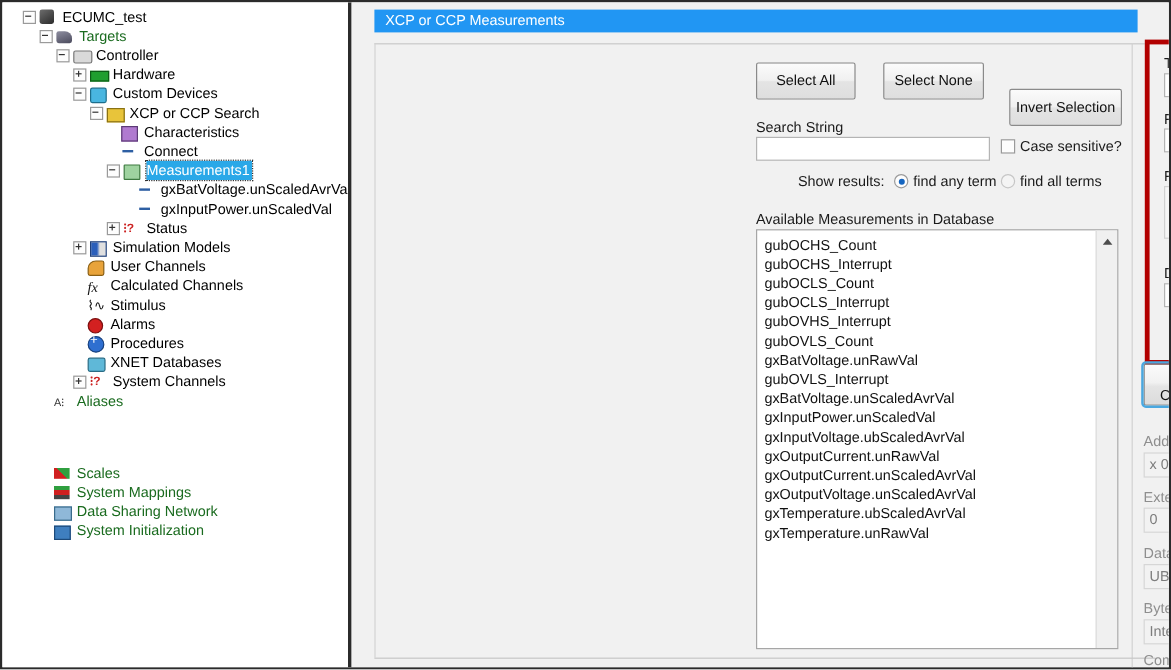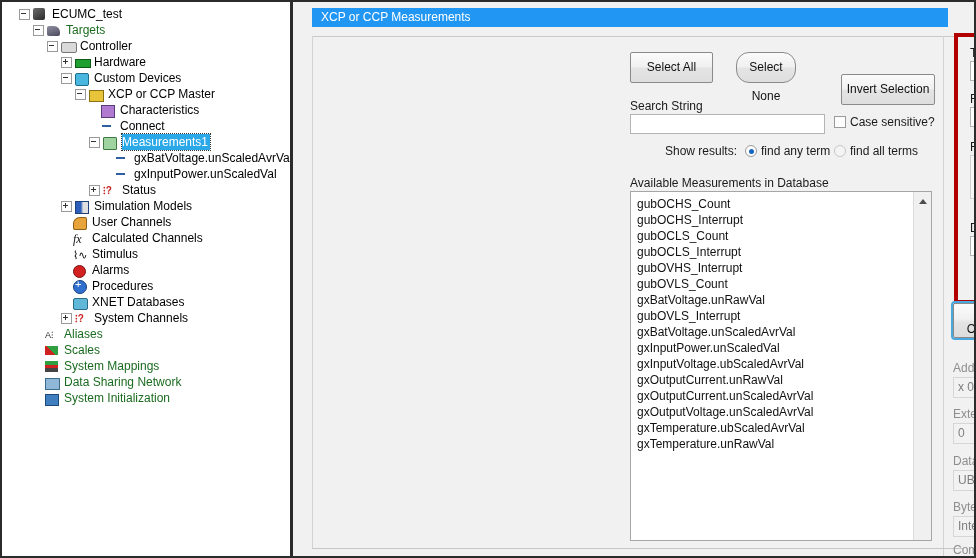--- a/index.html
+++ b/index.html
@@ -139,21 +139,21 @@
     border: 1px solid #8a8a8a;
     border-radius: 2px;
     font-size: 12px;
     color: #111;
     text-align: center;
     box-sizing: border-box;
     cursor: pointer;
     font-family: "Liberation Sans", sans-serif;
   }
   #btn-select-all  { position:absolute; left:337px; top:50px; width:83px; height:31px; }
-  #btn-select-none { position:absolute; left:443px; top:50px; width:60px; height:31px;border-radius:13px; }
+  #btn-select-none { position:absolute; left:443px; top:50px; width:84px; height:31px; }
   #btn-invert      { position:absolute; left:548px; top:50px; width:94px; height:31px;margin-top:22px; }
   .btn-line { line-height: 29px; }
 
   .lbl {
     position: absolute;
     font-size: 12px;
     color: #1a1a1a;
     white-space: nowrap;
   }
   #lbl-search { left:337px; top:97px; }
@@ -315,21 +315,21 @@
         <span class="ticon">
           <span class="ic-custdev" style="display: block;"></span>
         </span>
         <span class="tlabel">Custom Devices</span>
       </div>
       <div class="tnode" style="padding-left: 60px;">
         <span class="expander "></span>
         <span class="ticon">
           <span class="ic-xcp" style="display: block;"></span>
         </span>
-        <span class="tlabel">XCP or CCP Master</span>
+        <span class="tlabel">XCP or CCP Search</span>
       </div>
       <div class="tnode" style="padding-left: 74px;">
         <span class="expander none"></span>
         <span class="ticon">
           <span class="ic-char" style="display: block;"></span>
         </span>
         <span class="tlabel">Characteristics</span>
       </div>
       <div class="tnode" style="padding-left: 74px;">
         <span class="expander none"></span>
@@ -422,21 +422,21 @@
         </span>
         <span class="tlabel">System Channels</span>
       </div>
       <div class="tnode" style="padding-left: 18px;">
         <span class="expander none"></span>
         <span class="ticon">
           <span class="ic-alias" style="display: block;">A⁝</span>
         </span>
         <span class="tlabel green">Aliases</span>
       </div>
-      <div class="tnode" style="padding-left: 18px;">
+      <div class="tnode" style="padding-left: 18px; margin-top: 44px;">
         <span class="expander none"></span>
         <span class="ticon">
           <span class="ic-scales" style="display: block;"></span>
         </span>
         <span class="tlabel green">Scales</span>
       </div>
       <div class="tnode" style="padding-left: 18px;">
         <span class="expander none"></span>
         <span class="ticon">
           <span class="ic-sysmap" style="display: block;"></span>

